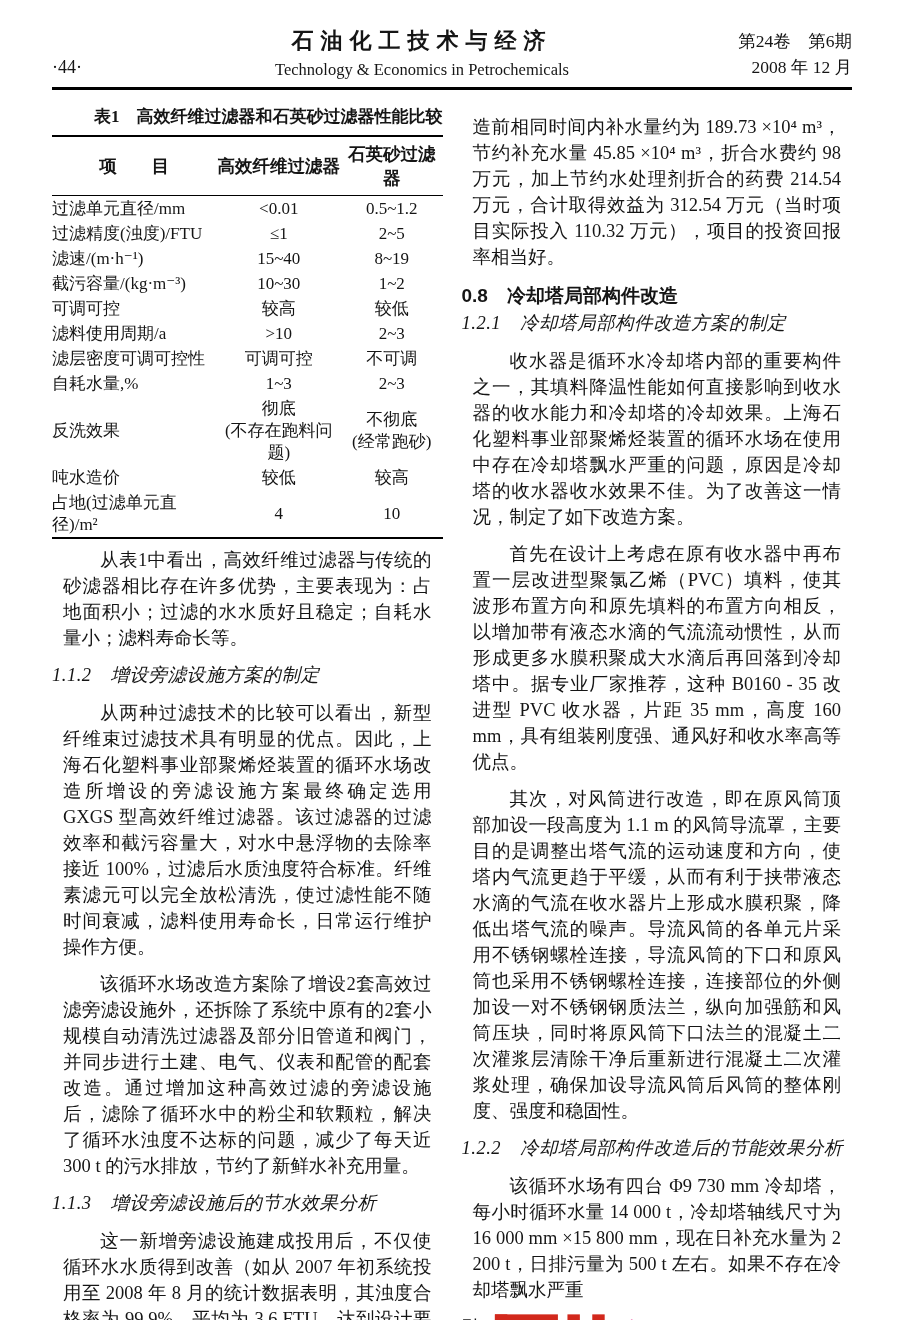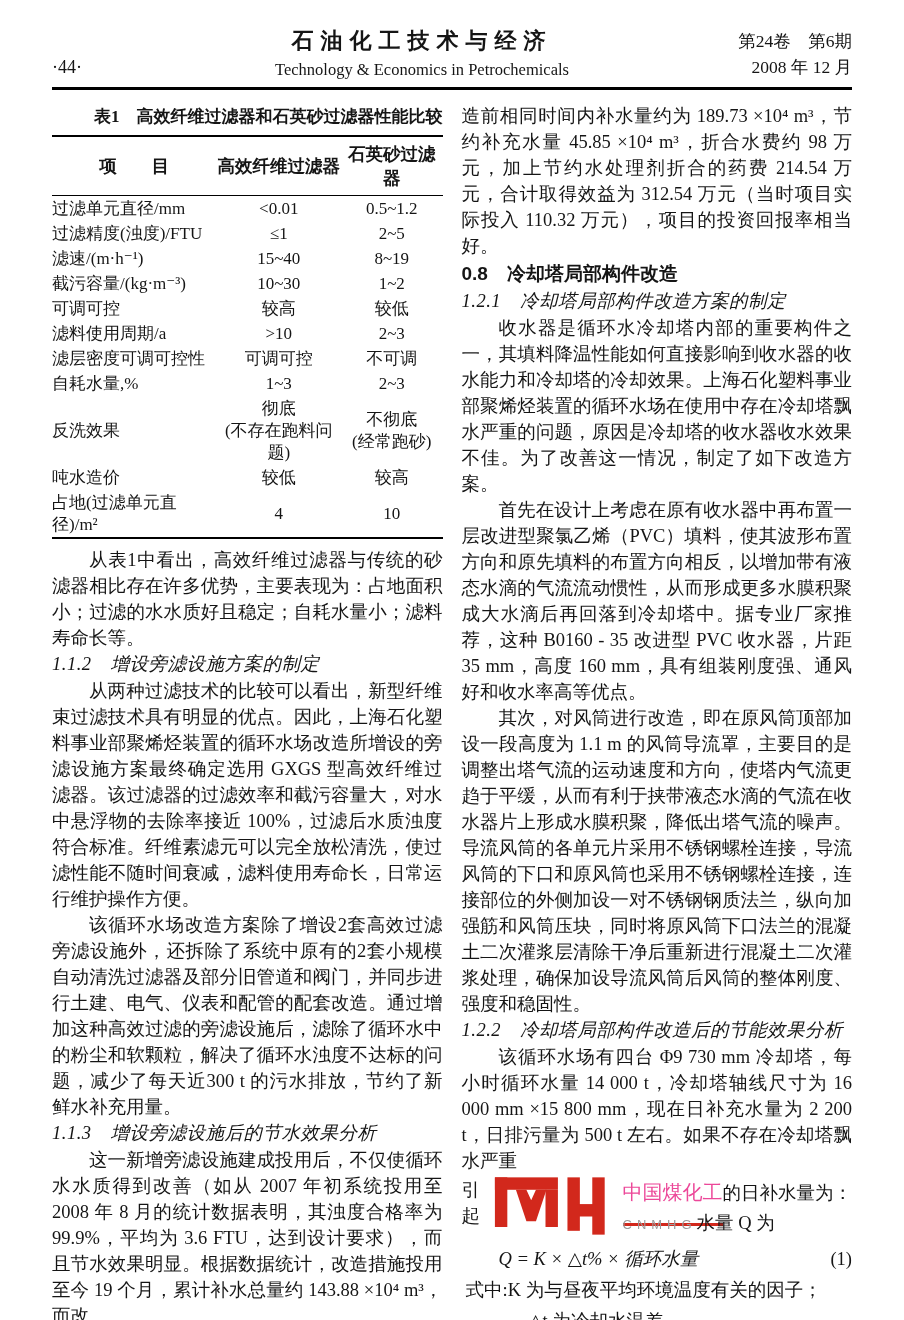--- a/index.html
+++ b/index.html
@@ -13,21 +13,21 @@
   .jheader { display:flex; align-items:flex-end; }
   .h-left { width:110px; font-size:18px; padding-bottom:2px; }
   .h-center { flex:1; text-align:center; }
   .h-right { width:170px; text-align:right; font-size:17.5px; line-height:26px; white-space:nowrap; }
   .jtitle-cn { font-size:22px; font-weight:bold; letter-spacing:7px; }
   .jtitle-en { font-size:16.5px; margin-top:4px; }
   .hrule { height:3px; background:#000; margin-top:7px; }
   
   .columns { display:flex; gap:19px; margin-top:13px; }
   .col { width:391px; }
-  p.body { margin:0; font-size:18.5px; line-height:26px; text-align:justify; }
+  p.body { margin:11px; font-size:18.5px; line-height:26px; text-align:justify; }
   p.indent { text-indent:2em; }
   .kai { font-style:italic; font-weight:normal; font-size:18.5px; line-height:27px; margin:0; letter-spacing:0.5px; }
   .hei { font-weight:bold; font-family:"Liberation Sans","DejaVu Sans",sans-serif; font-size:19px; line-height:29px; margin:0; }
   
   .tbl-caption { text-align:right; font-weight:bold; font-family:Liberation Serif, serif; font-size:17px; margin:2px 0 7px 0; }
   table.perf { width:100%; border-collapse:collapse; border-top:2.5px solid #000; border-bottom:2.5px solid #000; font-size:17px; }
   table.perf th { border-bottom:1.5px solid #000; font-weight:bold; padding:5px 0 5px 0; font-size:17.5px; text-align:center; }
   table.perf td { padding:1.5px 0; text-align:center; white-space:pre-line; line-height:22px; }
   table.perf td.item { text-align:left; }
   

